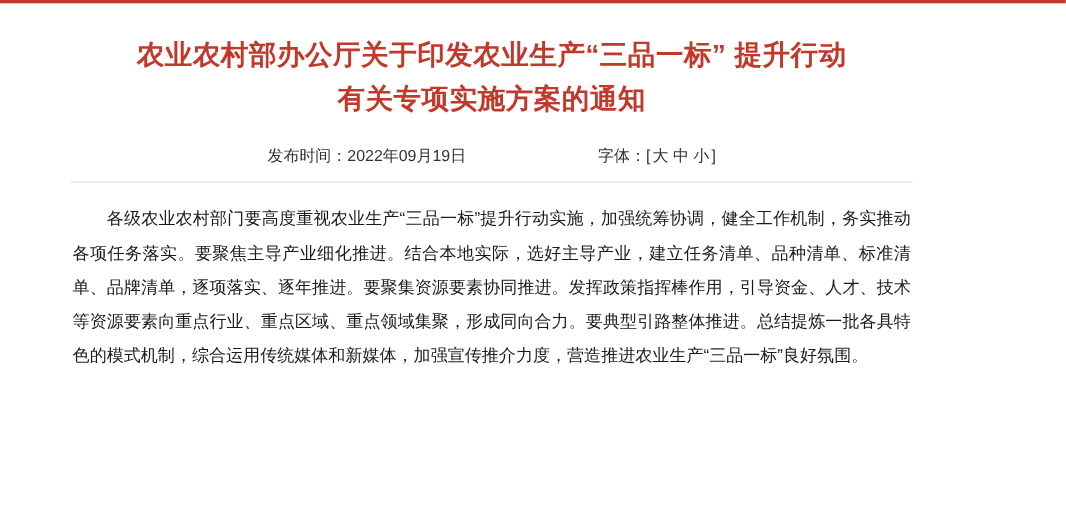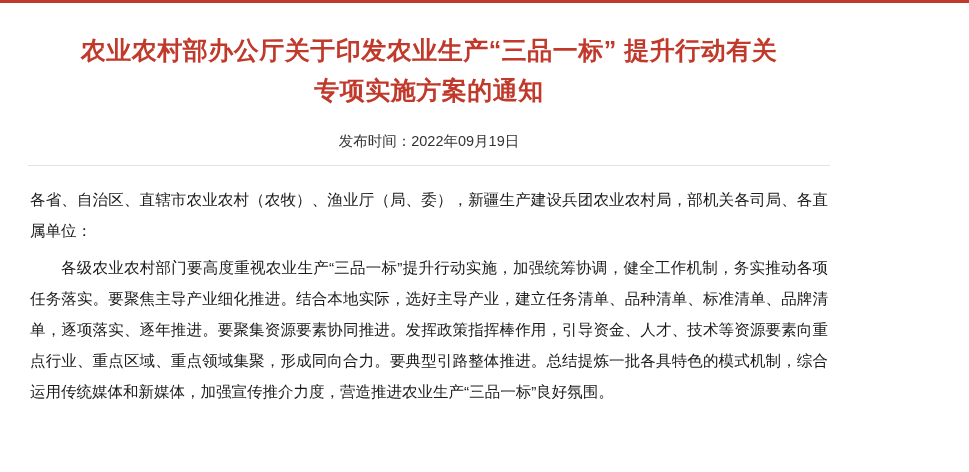--- a/index.html
+++ b/index.html
@@ -12,20 +12,21 @@
     height: 472px;
     font-family: "Liberation Sans", sans-serif;
     color: #222222;
     overflow: hidden;
   }
   .page {
     position: relative;
     width: 858px;
     height: 472px;
     box-sizing: border-box;
+    padding-left: 36px;
   }
   .top-rule {
     position: absolute;
     top: 0;
     left: 0;
     width: 969px;
     height: 3px;
     background: #c0392b;
   }
   .doc-title {
@@ -82,22 +83,24 @@
 <body>
 
 <div class="page">
 
   <div class="top-rule"></div>
 
   <h1 class="doc-title">农业农村部办公厅关于印发农业生产“三品一标” 提升行动有关专项实施方案的通知</h1>
 
   <div class="meta-row">
     <span class="meta-item">发布时间：2022年09月19日</span>
+    <span class="meta-item">
+      <span>字体：[</span><span class="font-size-group"><a>大</a><a>中</a><a>小</a></span><span>]</span>
+    </span>
   </div>
 
   <div class="divider"></div>
 
   <div class="content">
-    <p>各省、自治区、直辖市农业农村（农牧）、渔业厅（局、委），新疆生产建设兵团农业农村局，部机关各司局、各直属单位：</p>
     <p class="indent">各级农业农村部门要高度重视农业生产“三品一标”提升行动实施，加强统筹协调，健全工作机制，务实推动各项任务落实。要聚焦主导产业细化推进。结合本地实际，选好主导产业，建立任务清单、品种清单、标准清单、品牌清单，逐项落实、逐年推进。要聚集资源要素协同推进。发挥政策指挥棒作用，引导资金、人才、技术等资源要素向重点行业、重点区域、重点领域集聚，形成同向合力。要典型引路整体推进。总结提炼一批各具特色的模式机制，综合运用传统媒体和新媒体，加强宣传推介力度，营造推进农业生产“三品一标”良好氛围。</p>
   </div>
 
 </div>
 
 </body></html>

